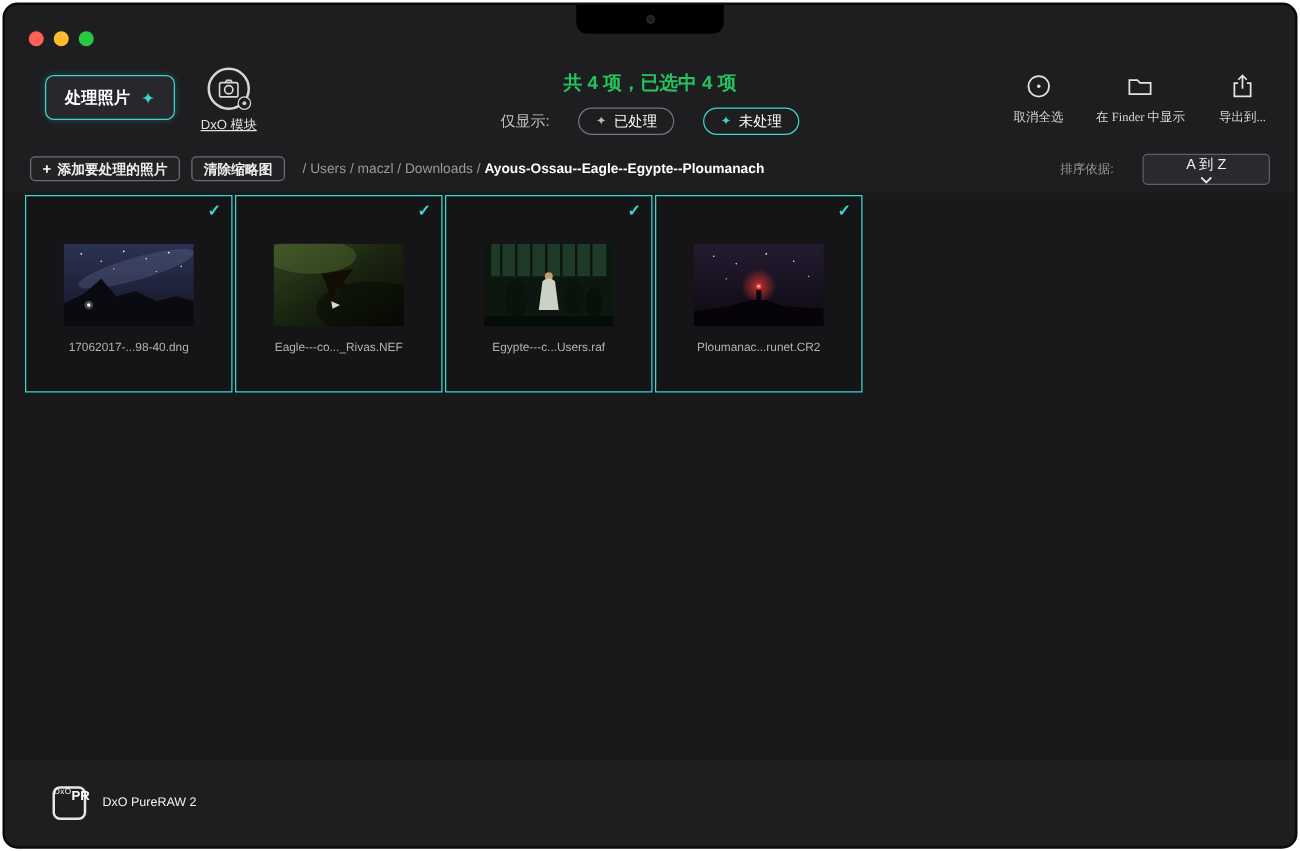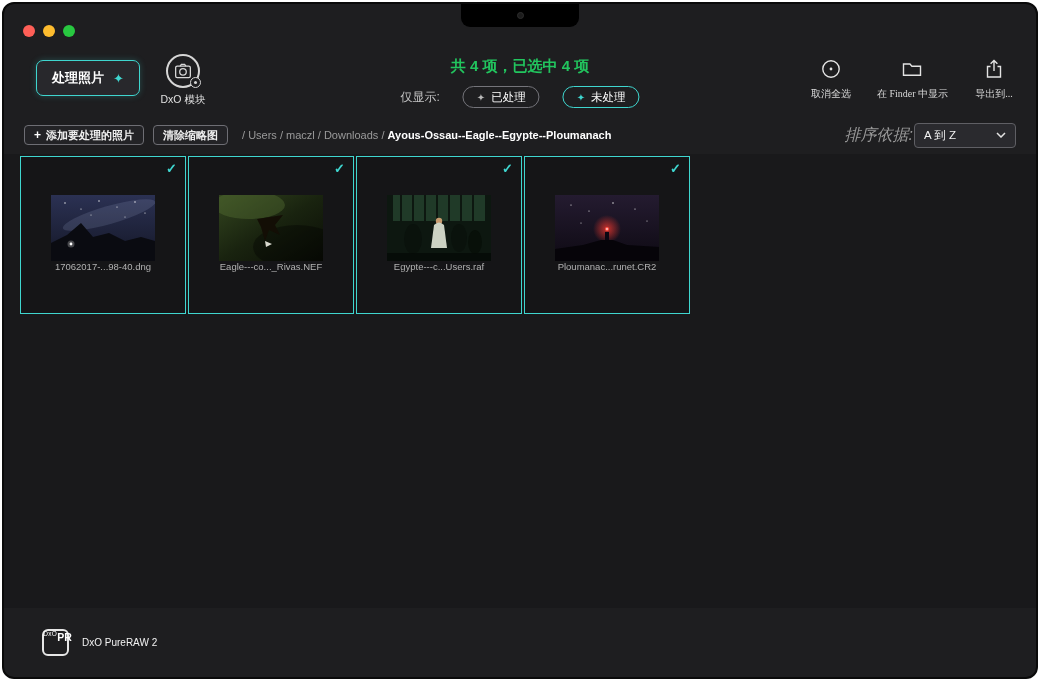--- a/index.html
+++ b/index.html
@@ -46,21 +46,21 @@
   .modules { position:absolute; left:148px; top:10px; width:62px; text-align:center; cursor:pointer; }
   .cam-circle {
     width:34px; height:34px; border:2px solid #d6d6d6; border-radius:50%;
     margin:0 auto; position:relative; display:flex; align-items:center; justify-content:center;
   }
   .cam-badge {
     position:absolute; right:-3px; bottom:-2px; width:11px; height:11px; border-radius:50%;
     background:#1e1e20; border:1.5px solid #d6d6d6; display:flex; align-items:center; justify-content:center;
   }
   .cam-badge::after { content:""; width:3px; height:3px; background:#d6d6d6; border-radius:50%; }
-  .modules .lbl { margin-top:5px; font-size:10.5px; color:#e0e0e0; }
+  .modules .lbl { margin-top:5px; font-size:10.5px; color:#e0e0e0;text-decoration:underline; }
 
   .summary {
     position:absolute; top:13px; left:50%; transform:translateX(-50%);
     color:#22c55e; font-size:15px; font-weight:bold; white-space:nowrap;text-align:right;
   }
   .filter-row {
     position:absolute; top:42px; left:50%; transform:translateX(-50%);
     display:flex; align-items:center; gap:23px; white-space:nowrap;
   }
   .filter-row .flabel { color:#c2c2c2; font-size:12px; }
@@ -87,45 +87,45 @@
   .small-btn {
     height:20px; display:flex; align-items:center; gap:5px; padding:0 9px;
     border:1px solid #6e6e74; border-radius:4px; background:#232326;
     color:#efefef; font-size:11px; font-weight:bold; cursor:pointer; white-space:nowrap;
   }
   .small-btn + .small-btn { margin-left:9px; }
   .small-btn .plus { font-size:12px; font-weight:bold; color:#fff; }
   .crumbs { flex:1; margin-left:14px; font-size:11px; white-space:nowrap; overflow:hidden; }
   .crumbs .pre { color:#9a9a9a; }
   .crumbs .cur { color:#ffffff; font-weight:bold; }
-  .sort-label { color:#9a9a9a; font-size:16px; margin-right:1px; white-space:nowrap;font-style:italic; }
+  .sort-label { color:#9a9a9a; font-size:10px; margin-right:23px; white-space:nowrap; }
   .sort-box {
     width:102px; height:25px; background:#2a2a2e; border:1px solid #5f5f64; border-radius:4px;
     display:flex; align-items:center; justify-content:space-between; padding:0 9px;
-    color:#f2f2f2; font-size:11.5px; cursor:pointer;
+    color:#f2f2f2; font-size:11.5px; cursor:pointer;flex-direction:column;
   }
   .sort-box svg { stroke:#e3e3e3; fill:none; stroke-width:1.5; }
 
   
   .content {
     position:absolute; top:150px; left:0; right:0; bottom:69px;
     background:#19191b; padding:2px 0 0 16px;
   }
   .grid { display:flex; gap:2px; }
   .cell {
     width:166px; height:158px; border:1px solid #3fd6cf; background:#151517;
     position:relative; cursor:pointer;
   }
   .cell .check {
     position:absolute; top:4px; right:8px; color:#3fd6cf;
     font-size:13px; font-weight:bold;
   }
   .cell .pic { display:block; margin:38px auto 0; }
   .cell .fname {
-    text-align:center; font-size:9.5px; color:#b2b2b2;
+    margin-top:12px; text-align:center; font-size:9.5px; color:#b2b2b2;
     white-space:nowrap; overflow:hidden; padding:0 6px;
   }
 
   
   .footer {
     position:absolute; left:0; right:0; bottom:0; height:69px;
     display:flex; align-items:center; padding-left:38px; gap:13px;
   }
   .logo {
     width:27px; height:27px; border:2px solid #e6e6e6; border-radius:6px;

